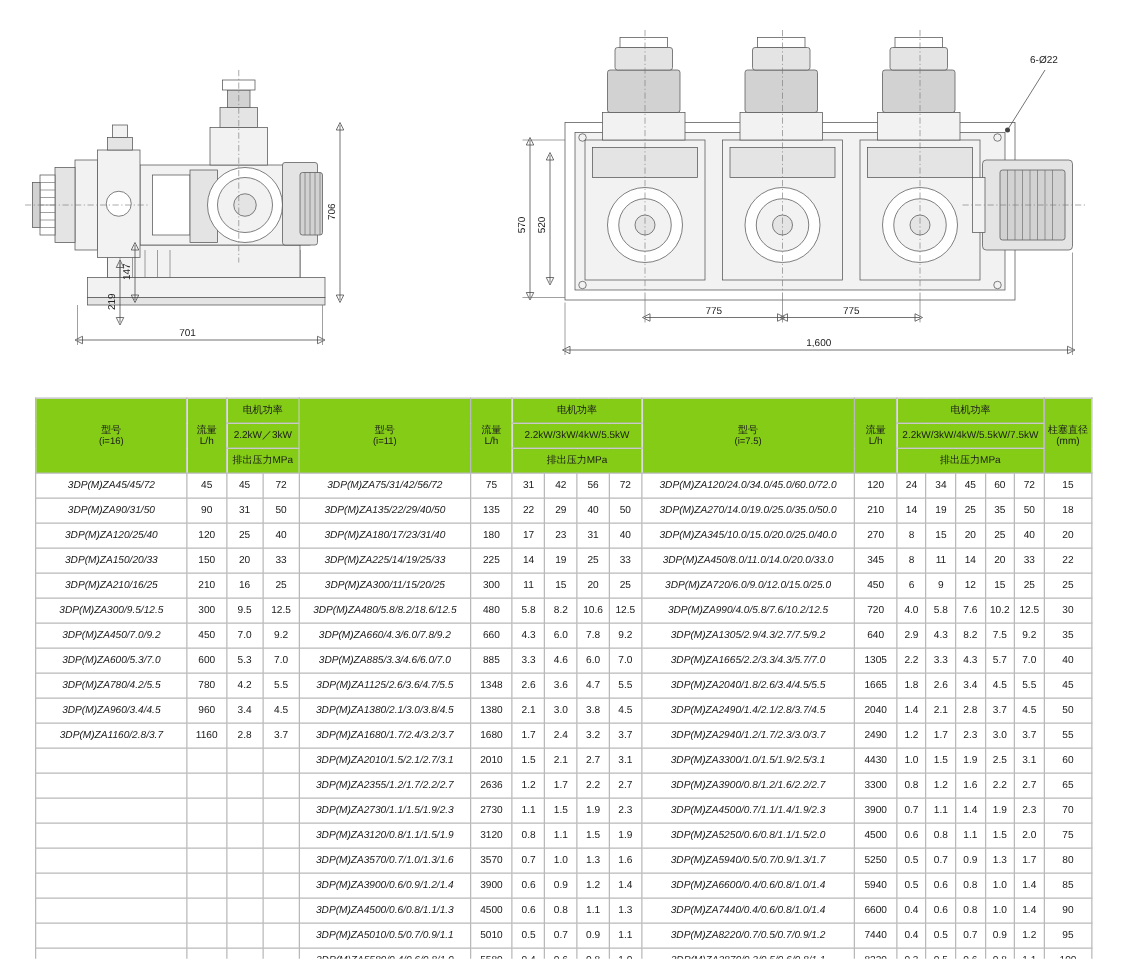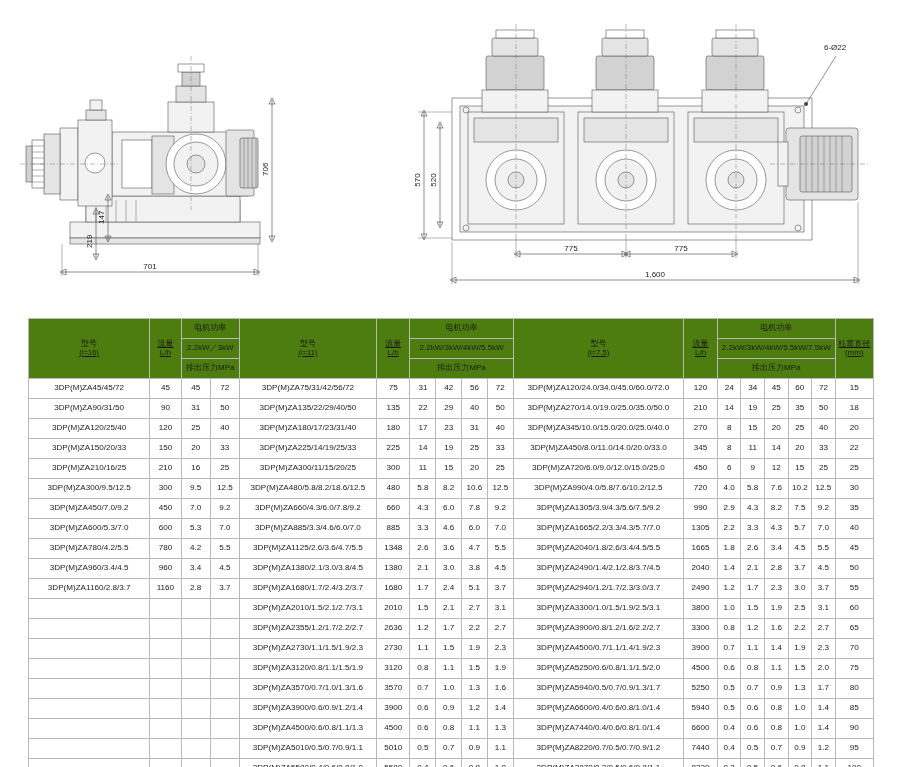--- a/index.html
+++ b/index.html
@@ -26,28 +26,28 @@
     padding:0;
     height:19px;
     text-align:center;
     vertical-align:middle;
     font-weight:normal;
     line-height:1.05;
     white-space:nowrap;
     overflow:hidden;
   }
   .spec-table thead th{
-    background:#4d7c0f;
+    background:#84cc16;
     font-size:8px;
   }
   .hdr-model{font-size:8.4px;}
-  .hdr-sub{font-size:7.6px;text-decoration:underline;}
+  .hdr-sub{font-size:7.6px;}
   .hdr-power{font-size:8px;}
   .hdr-pressure{font-size:7.6px;}
-  .cell-model{text-align:left;padding-left:4px;font-size:8.1px;}
+  .cell-model{text-align:left;padding-left:4px;font-size:8.1px;font-style:italic;}
   .cell-num{font-size:8.1px;}
   .dim-text{font-family:"Liberation Sans",sans-serif;font-size:8px;fill:#222;}
   .dim-line{stroke:#444;stroke-width:.6;fill:none;}
   .thin{stroke:#555;stroke-width:.6;fill:none;}
   .thin2{stroke:#666;stroke-width:.5;fill:none;}
   .fill-l{fill:#f2f2f2;stroke:#555;stroke-width:.6;}
   .fill-m{fill:#e4e4e4;stroke:#555;stroke-width:.6;}
   .fill-d{fill:#d2d2d2;stroke:#555;stroke-width:.6;}
   .fill-w{fill:#ffffff;stroke:#555;stroke-width:.6;}
   .dash{stroke:#777;stroke-width:.5;fill:none;stroke-dasharray:5 2 1 2;}
@@ -434,22 +434,22 @@
         <td class="cell-model">3DP(M)ZA450/7.0/9.2</td>
         <td class="cell-num">450</td>
         <td class="cell-num">7.0</td>
         <td class="cell-num">9.2</td>
         <td class="cell-model">3DP(M)ZA660/4.3/6.0/7.8/9.2</td>
         <td class="cell-num">660</td>
         <td class="cell-num">4.3</td>
         <td class="cell-num">6.0</td>
         <td class="cell-num">7.8</td>
         <td class="cell-num">9.2</td>
-        <td class="cell-model">3DP(M)ZA1305/3.9/4.3/5.6/7.5/9.2</td>
-        <td class="cell-num">990</td>
+        <td class="cell-model">3DP(M)ZA1305/2.9/4.3/2.7/7.5/9.2</td>
+        <td class="cell-num">640</td>
         <td class="cell-num">2.9</td>
         <td class="cell-num">4.3</td>
         <td class="cell-num">8.2</td>
         <td class="cell-num">7.5</td>
         <td class="cell-num">9.2</td>
         <td class="cell-num">35</td>
       </tr>
       <tr>
         <td class="cell-model">3DP(M)ZA600/5.3/7.0</td>
         <td class="cell-num">600</td>
@@ -512,21 +512,21 @@
       </tr>
       <tr>
         <td class="cell-model">3DP(M)ZA1160/2.8/3.7</td>
         <td class="cell-num">1160</td>
         <td class="cell-num">2.8</td>
         <td class="cell-num">3.7</td>
         <td class="cell-model">3DP(M)ZA1680/1.7/2.4/3.2/3.7</td>
         <td class="cell-num">1680</td>
         <td class="cell-num">1.7</td>
         <td class="cell-num">2.4</td>
-        <td class="cell-num">5.1</td>
+        <td class="cell-num">3.2</td>
         <td class="cell-num">3.7</td>
         <td class="cell-model">3DP(M)ZA2940/1.2/1.7/2.3/3.0/3.7</td>
         <td class="cell-num">2490</td>
         <td class="cell-num">1.2</td>
         <td class="cell-num">1.7</td>
         <td class="cell-num">2.3</td>
         <td class="cell-num">3.0</td>
         <td class="cell-num">3.7</td>
         <td class="cell-num">55</td>
       </tr>
@@ -535,21 +535,21 @@
         <td class="cell-num"></td>
         <td class="cell-num"></td>
         <td class="cell-num"></td>
         <td class="cell-model">3DP(M)ZA2010/1.5/2.1/2.7/3.1</td>
         <td class="cell-num">2010</td>
         <td class="cell-num">1.5</td>
         <td class="cell-num">2.1</td>
         <td class="cell-num">2.7</td>
         <td class="cell-num">3.1</td>
         <td class="cell-model">3DP(M)ZA3300/1.0/1.5/1.9/2.5/3.1</td>
-        <td class="cell-num">3800</td>
+        <td class="cell-num">4430</td>
         <td class="cell-num">1.0</td>
         <td class="cell-num">1.5</td>
         <td class="cell-num">1.9</td>
         <td class="cell-num">2.5</td>
         <td class="cell-num">3.1</td>
         <td class="cell-num">60</td>
       </tr>
       <tr>
         <td class="cell-model"></td>
         <td class="cell-num"></td>

